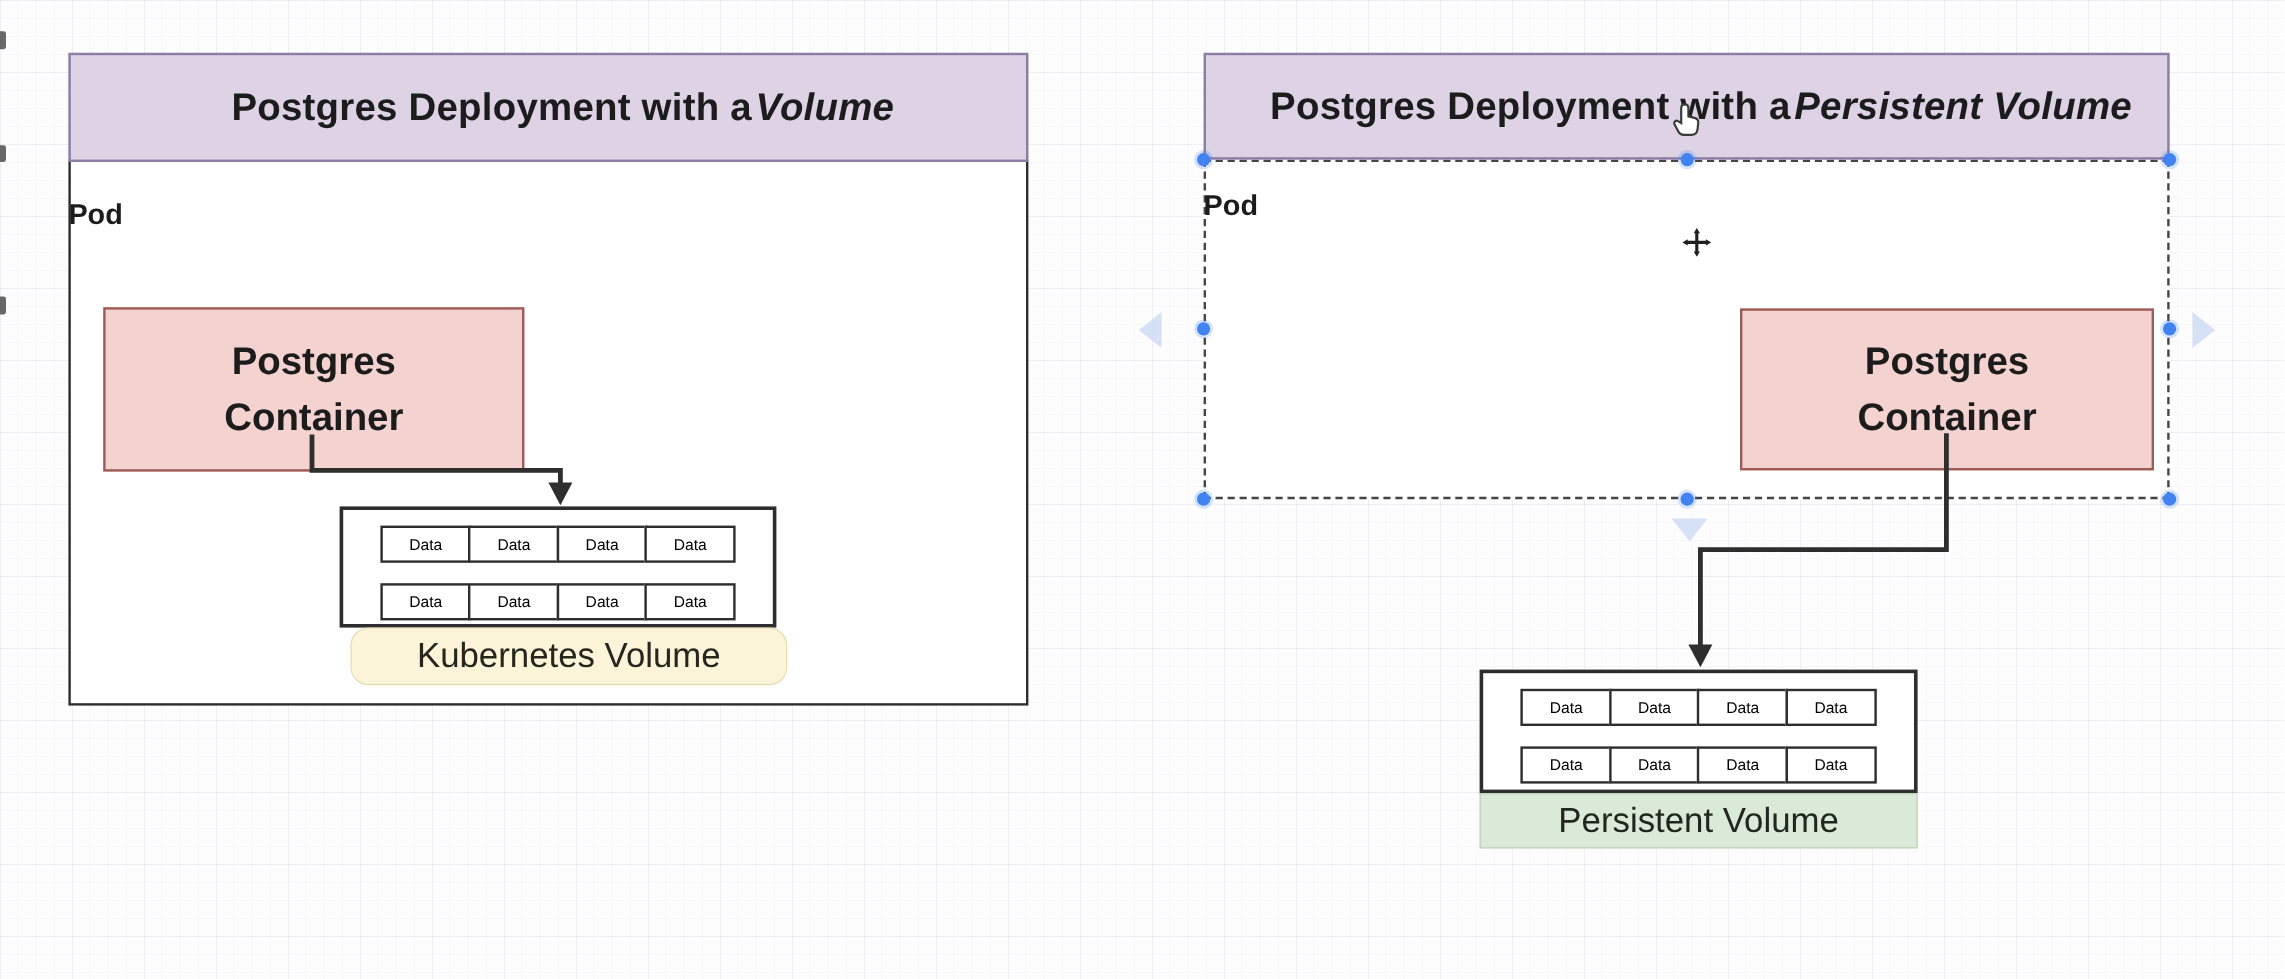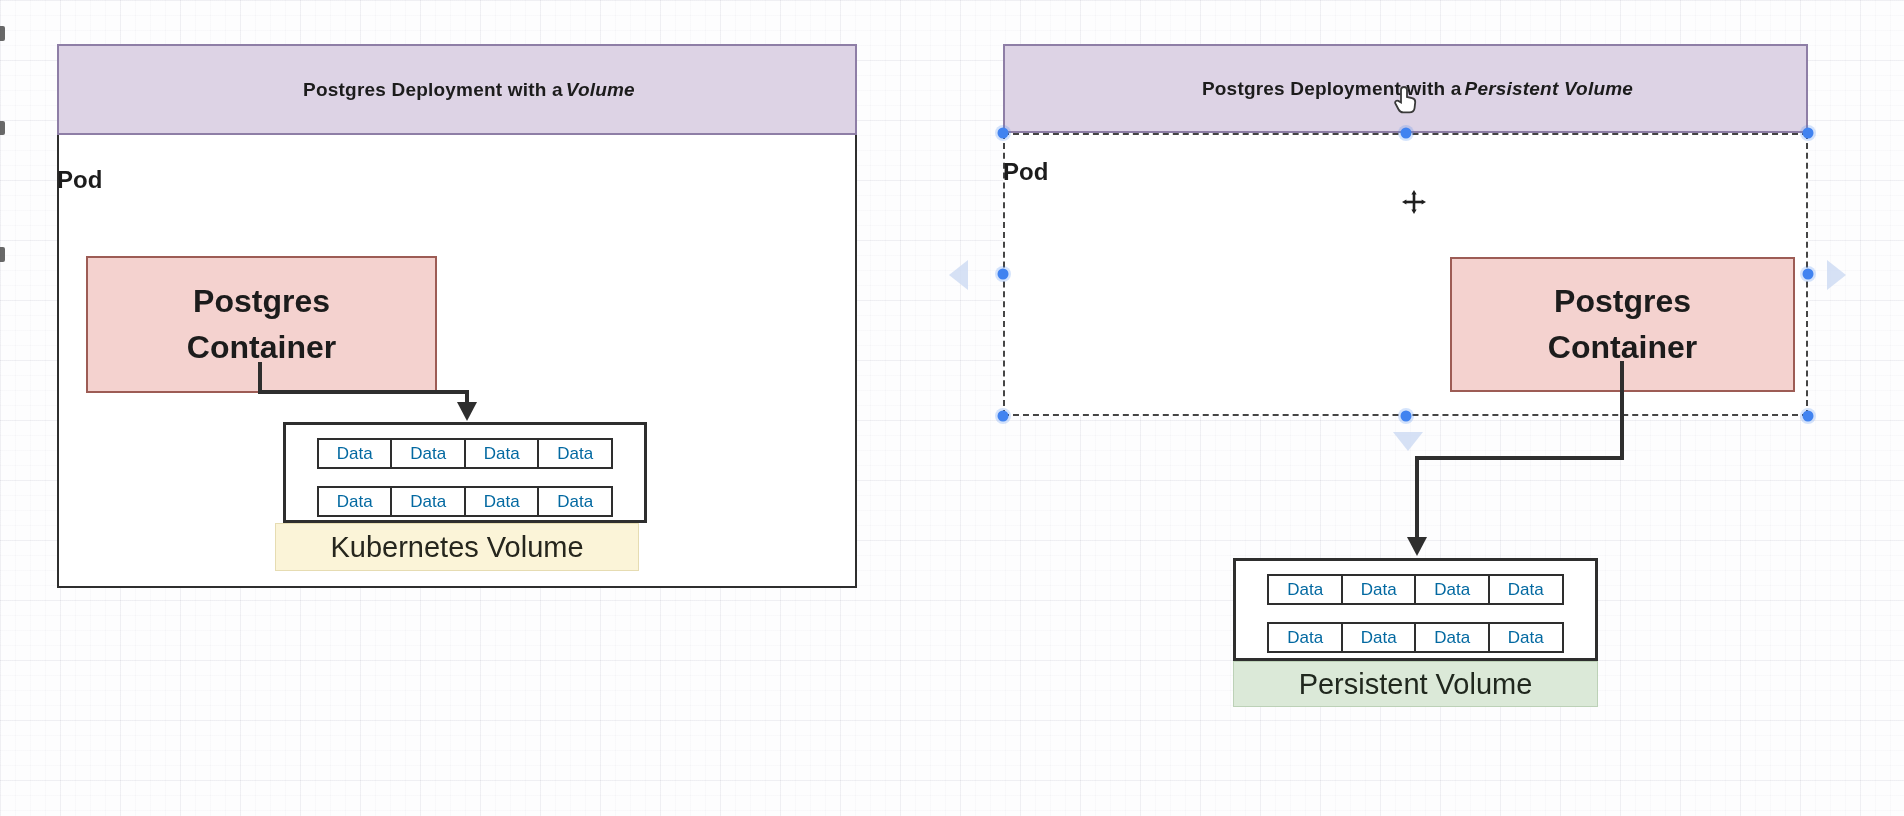--- a/index.html
+++ b/index.html
@@ -17,21 +17,21 @@
       linear-gradient(rgba(70,70,110,0.025) 1px, transparent 1px),
       linear-gradient(90deg, rgba(70,70,110,0.025) 1px, transparent 1px);
     background-size:60px 60px,60px 60px,15px 15px,15px 15px;
   }
   .abs{position:absolute;box-sizing:border-box;}
 
   
   .dgm-header{
     background:#ddd3e5;border:2px solid #8e7ea6;
     display:flex;align-items:center;justify-content:center;
-    font-size:19px;font-weight:bold;letter-spacing:.2px;z-index:5;padding-left:24px;
+    font-size:32px;font-weight:bold;letter-spacing:.2px;z-index:5;padding-left:24px;
   }
   .dgm-header .emph{font-style:italic;margin-left:3px;}
   .dgm-body{background:#ffffff;z-index:4;}
   .dgm-body.plain{border:2px solid #2e2e2e;}
   .dgm-body.selected{border:2px dashed #454545;}
   .pod-label{
     text-align:left;font-size:24px;font-weight:bold;z-index:6;
   }
   .pg-box{
     background:#f4d2cf;border:2px solid #9d5c55;
@@ -40,21 +40,21 @@
   }
   .vol-table{
     background:#ffffff;border:3px solid #2e2e2e;z-index:6;
     padding-top:13px;display:flex;flex-direction:column;row-gap:17px;align-items:center;
   }
   .cell-row{display:flex;}
   .data-cell{
     box-sizing:border-box;width:76px;height:31px;border:2.5px solid #2e2e2e;
     margin-left:-2.5px;background:#fff;
     display:flex;align-items:center;justify-content:center;
-    font-size:17px;color:#0369a1;
+    font-size:13px;color:#000000;
   }
   .cell-row .data-cell:first-child{margin-left:0;}
   .vol-label{
     display:flex;align-items:center;justify-content:center;
     font-size:29px;color:#26261d;z-index:6;
   }
   .vol-label.yellow{background:#fbf4d8;border:1px solid #e6dcb2;}
   .vol-label.green{background:#dbe9d8;border:1px solid #bcd1b7;color:#20281e;}
 
   
@@ -104,21 +104,21 @@
       <div class="data-cell">Data</div>
     </div>
     <div class="cell-row">
       <div class="data-cell">Data</div>
       <div class="data-cell">Data</div>
       <div class="data-cell">Data</div>
       <div class="data-cell">Data</div>
     </div>
   </div>
 
-  <div class="abs vol-label yellow" style="left:275px;top:523px;width:364px;height:48px;">Kubernetes Volume</div>
+  <div class="abs vol-label yellow" style="left:292px;top:523px;width:364px;height:48px;border-radius:15px;">Kubernetes Volume</div>
 
   <div class="abs dgm-header" style="left:1003px;top:44px;width:805px;height:89px;">
     <span>Postgres Deployment with a</span>
     <span class="emph">Persistent Volume</span>
   </div>
 
   <div class="abs dgm-body selected" style="left:1003px;top:133px;width:805px;height:283px;"></div>
 
   <div class="abs pod-label" style="left:1003px;top:158px;width:805px;">Pod</div>
 

